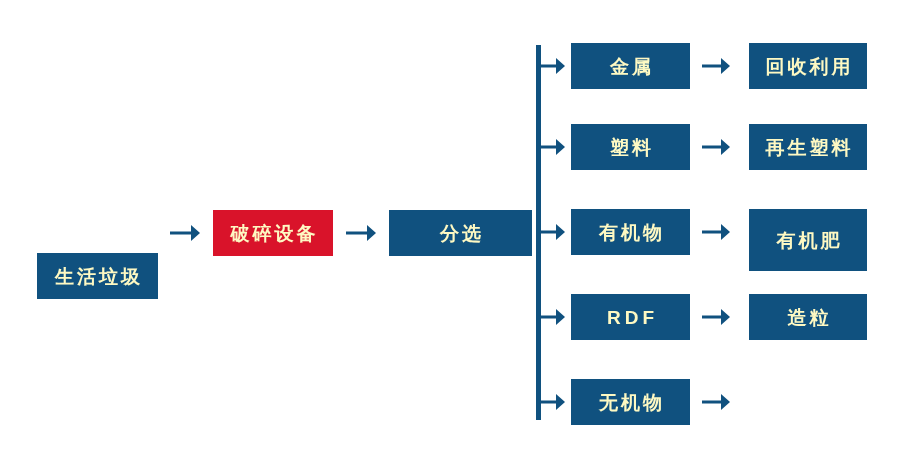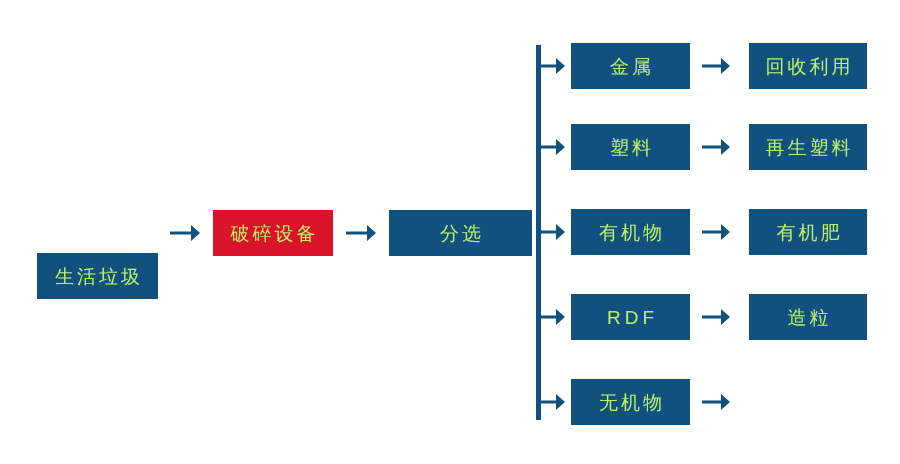--- a/index.html
+++ b/index.html
@@ -18,25 +18,25 @@
     position: relative;
     width: 900px;
     height: 464px;
     background: #ffffff;
   }
   .node {
     position: absolute;
     display: flex;
     align-items: center;
     justify-content: center;
-    color: #bef264;
+    color: #fef9c3;
     font-size: 19px;
     letter-spacing: 3px;
     text-indent: 3px;
-    font-weight: 400;
+    font-weight: 700;
     line-height: 1;
     box-sizing: border-box;
     white-space: nowrap;
   }
   .node.blue {
     background: #10517f;
   }
   .node.red {
     background: #d9132a;
   }
@@ -115,21 +115,21 @@
     <svg width="26" height="22" viewBox="0 0 26 22" aria-hidden="true">
       <path d="M0 9.5 H17 V3 L26 11 L17 19 V12.5 H0 Z" fill="#10517f"></path>
     </svg>
   </div>
   <div class="node blue" style="left:571px; top:209px; width:119px; height:46px;">有机物</div>
   <div class="arrow" style="left:702px; top:221px; width:28px; height:22px;">
     <svg width="28" height="22" viewBox="0 0 28 22" aria-hidden="true">
       <path d="M0 9.5 H19 V3 L28 11 L19 19 V12.5 H0 Z" fill="#10517f"></path>
     </svg>
   </div>
-  <div class="node blue" style="left:749px; top:209px; width:118px; height:46px;">有机肥</div>
+  <div class="node blue" style="left:749px; top:209px; width:118px; height:62px;">有机肥</div>
 
   <div class="branch-arrow" style="left:539px; top:306px; width:26px; height:22px;">
     <svg width="26" height="22" viewBox="0 0 26 22" aria-hidden="true">
       <path d="M0 9.5 H17 V3 L26 11 L17 19 V12.5 H0 Z" fill="#10517f"></path>
     </svg>
   </div>
   <div class="node blue latin" style="left:571px; top:294px; width:119px; height:46px;">RDF</div>
   <div class="arrow" style="left:702px; top:306px; width:28px; height:22px;">
     <svg width="28" height="22" viewBox="0 0 28 22" aria-hidden="true">
       <path d="M0 9.5 H19 V3 L28 11 L19 19 V12.5 H0 Z" fill="#10517f"></path>

